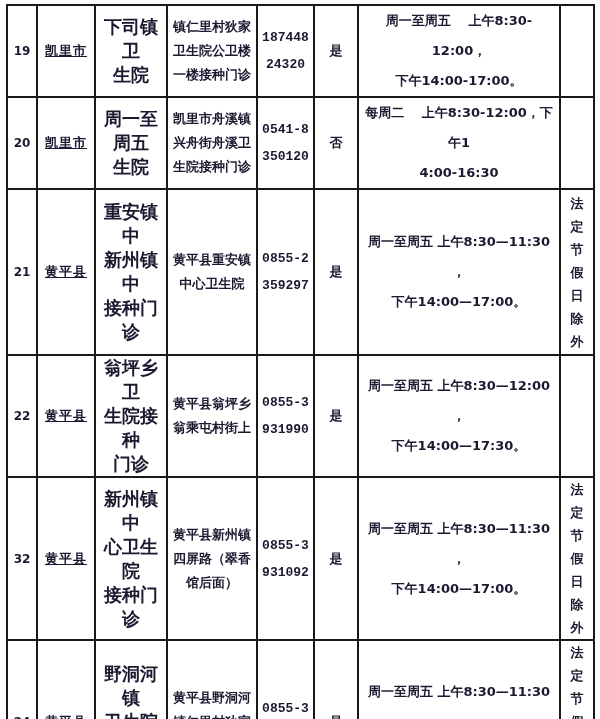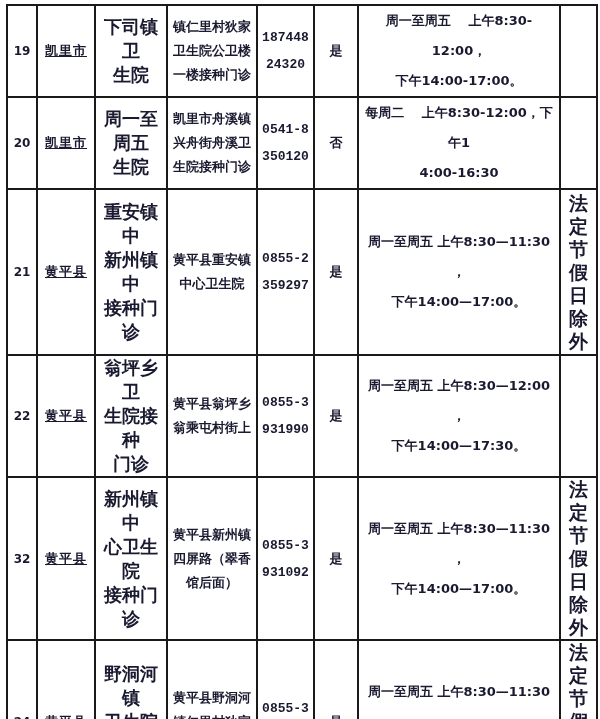--- a/index.html
+++ b/index.html
@@ -31,21 +31,21 @@
   tr.h84  { height: 84px; }
   tr.h161 { height: 161px; }
   tr.h166 { height: 166px; }
   .c-seq     { font-size: 12px; }
   .c-region  { font-size: 13px; letter-spacing: 1px; text-decoration: underline; }
   .c-clinic  { font-size: 18px; line-height: 24px; white-space: pre-line; }
   .c-address { font-size: 13px; line-height: 24px; white-space: pre-line; }
   .c-phone   { font-size: 13px; line-height: 27px; white-space: pre-line; font-family: Liberation Mono, monospace; }
   .c-avail   { font-size: 13px; }
   .c-sched   { font-size: 13px; line-height: 30px; white-space: pre-line; padding: 0 4px; }
-  .c-note    { font-size: 19px; line-height: 23px; word-break: break-all; padding: 0 8px; }
+  .c-note    { font-size: 13px; line-height: 23px; word-break: break-all; padding: 0 8px; }
 </style>
 </head>
 <body>
 
 <table class="clinic-table">
   <colgroup>
     <col style="width:30px">
       <col style="width:58px">
       <col style="width:72px">
       <col style="width:90px">

